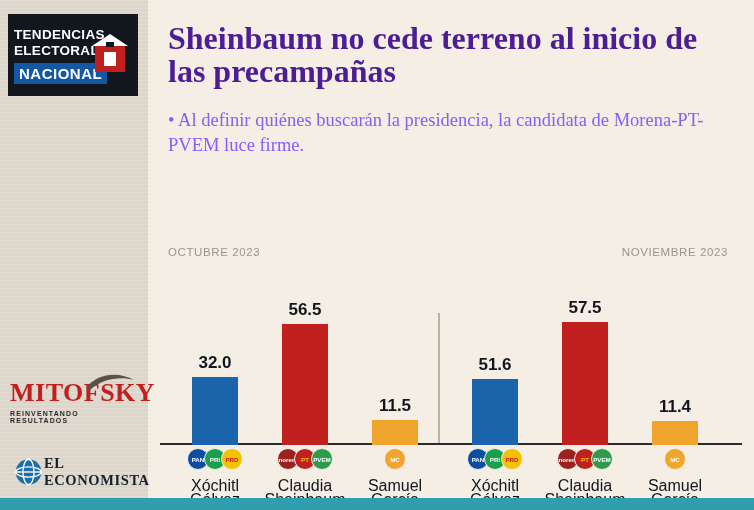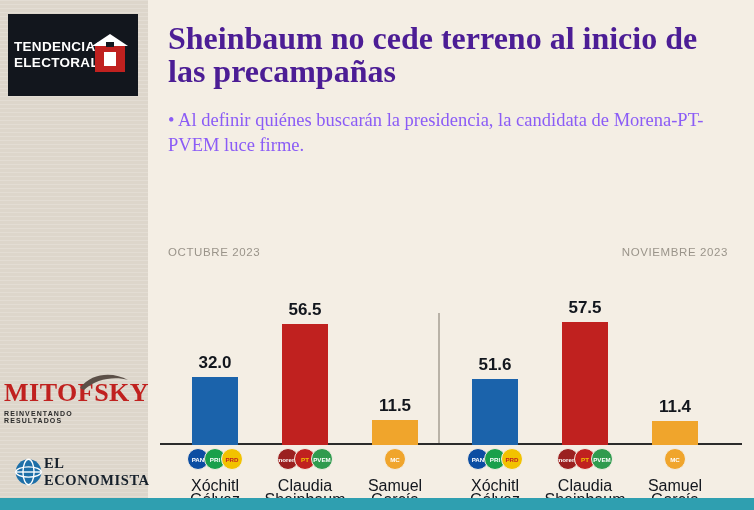--- a/index.html
+++ b/index.html
@@ -35,21 +35,21 @@
   .logo-nacional{
     margin-top:4px;background:#1357a5;color:#fff;display:inline-block;
     font-weight:bold;font-size:15px;letter-spacing:.5px;padding:2px 5px;
     align-self:flex-start;
   }
   .logo-house{
     position:absolute;right:8px;top:16px;width:40px;height:46px;
   }
 
   .mitofsky{
-    position:absolute;left:4px;top:378px;width:128px;
+    position:absolute;left:10px;top:378px;width:128px;
   }
   .mitofsky-name{
     font-family:"Liberation Serif", serif;
     font-weight:bold;font-size:26px;color:#c0211f;letter-spacing:.5px;
   }
   .mitofsky-sub{
     font-size:7px;letter-spacing:1.1px;color:#2a2a2a;margin-top:2px;font-weight:bold;
   }
   .mitofsky-swoosh{
     position:absolute;right:2px;top:-8px;width:52px;height:22px;
@@ -133,20 +133,21 @@
 <body>
 
 <div id="root">
 
   <div class="sidebar">
     <div class="sidebar-texture"></div>
 
     <div class="logo-box">
       <div class="logo-line1">TENDENCIAS</div>
       <div class="logo-line2">ELECTORALES</div>
+      <div class="logo-nacional">NACIONAL</div>
       <svg class="logo-house" viewBox="0 0 40 46">
         <rect x="5" y="16" width="30" height="26" fill="#c0211f"></rect>
         <polygon points="20,4 38,16 2,16" fill="#ffffff"></polygon>
         <rect x="14" y="22" width="12" height="14" fill="#ffffff"></rect>
         <rect x="16" y="12" width="8" height="5" fill="#12161d"></rect>
       </svg>
     </div>
 
     <div class="mitofsky">
       <svg class="mitofsky-swoosh" viewBox="0 0 52 22">

